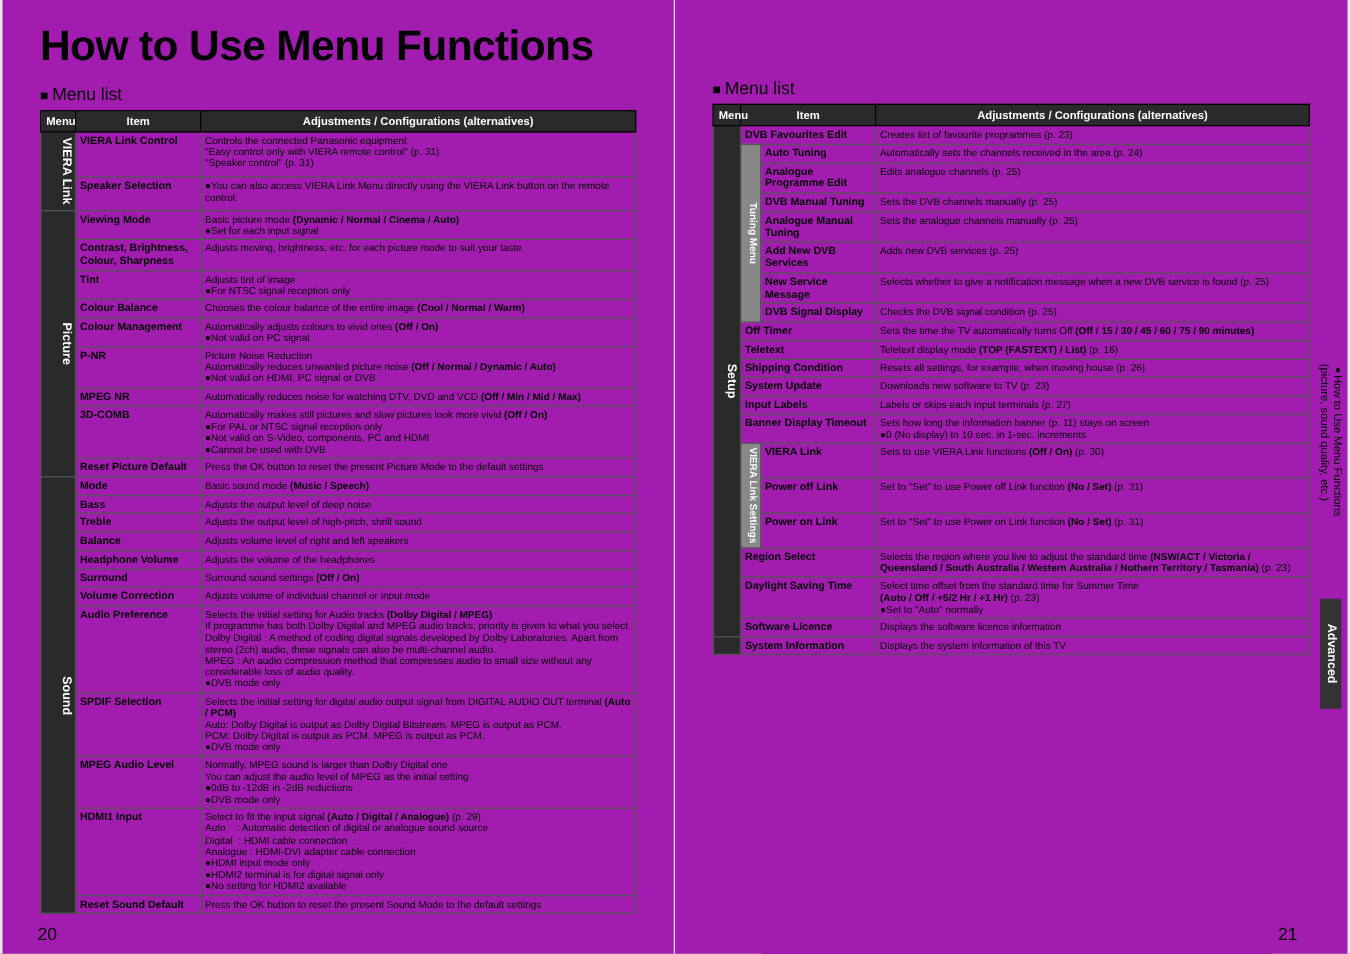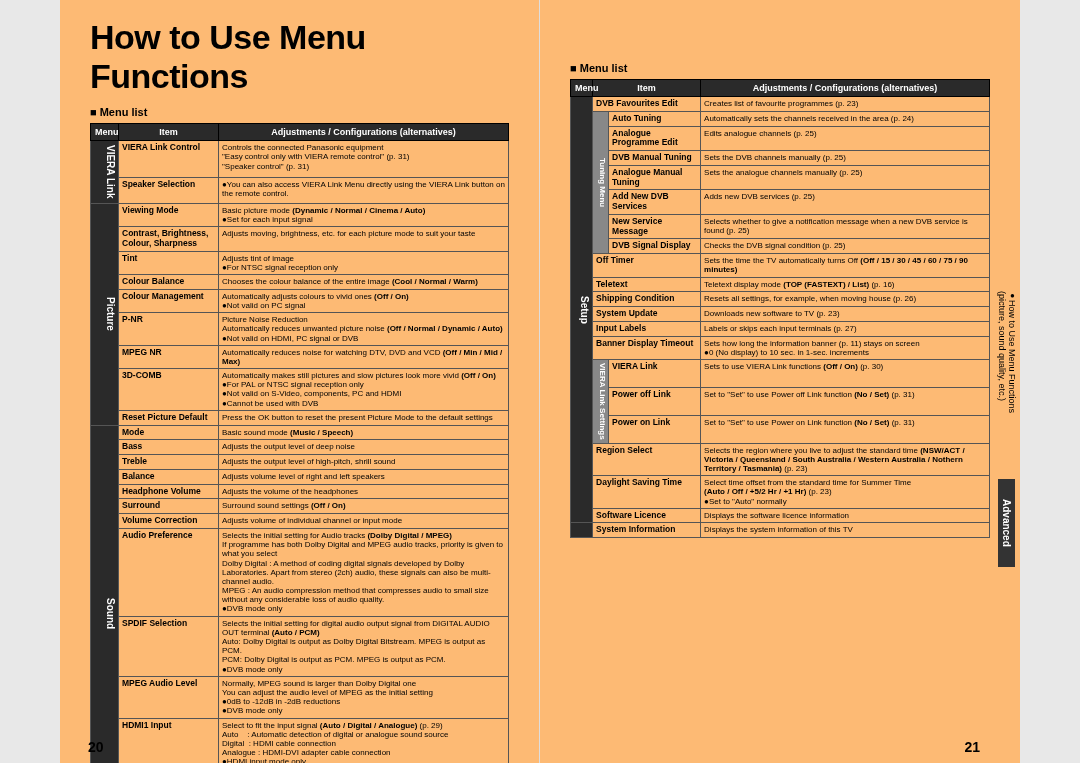--- a/index.html
+++ b/index.html
@@ -1,28 +1,28 @@
 <!DOCTYPE html>
 <html><head>
 <meta charset="utf-8">
 <style>
 body{margin:0;background:#e8e8e8;font-family:Arial,Helvetica,sans-serif;font-size:8.5px;color:#000;line-height:1.15}
-.spread{width:960px;height:763px;margin:0 auto;background:#fdba74;position:relative;display:flex}
+.spread{width:1076px;height:763px;margin:0 auto;background:#a21caf;position:relative;display:flex}
 .page{width:540px;height:763px;padding:18px 30px 20px 30px;box-sizing:border-box;position:relative}
 .page-l{border-right:1px solid #ddd}
 h1{font-size:34px;font-weight:bold;margin:0 0 10px 0;color:#000;letter-spacing:-0.5px}
-.menulist-hdr{font-size:11px;font-weight:bold;margin-bottom:4px}
+.menulist-hdr{font-size:14px;font-weight:normal;margin-bottom:4px}
 .menulist-hdr::before{content:"■ ";font-size:11px}
 table{border-collapse:collapse;width:100%;table-layout:fixed}
 th{background:#2a2a2a;color:#fff;font-size:9px;font-weight:bold;padding:3px 4px;text-align:center;border:1px solid #000}
 td{border:1px solid #555;padding:2px 3px;vertical-align:top;font-size:8px;line-height:1.15}
 td.item{font-weight:bold;font-size:8.5px}
 td.vhdr{background:#2a2a2a;color:#fff;font-weight:bold;text-align:center;writing-mode:vertical-rl;text-orientation:mixed;font-size:10px;padding:4px 2px}
 td.vhdr-sub{background:#888;color:#fff;font-weight:bold;text-align:center;writing-mode:vertical-rl;text-orientation:mixed;font-size:8px;padding:3px 1px}
-.pnum{position:absolute;bottom:8px;font-size:14px;font-weight:bold}
+.pnum{position:absolute;bottom:8px;font-size:14px;font-weight:normal}
 .pn-l{left:28px}
 .pn-r{right:40px}
 .sidetab{position:absolute;right:0;top:285px;display:flex;flex-direction:column;align-items:center}
 .tab1{writing-mode:vertical-rl;font-size:9px;padding:6px 3px}
 .tab2{writing-mode:vertical-rl;background:#333;color:#fff;font-size:10px;font-weight:bold;padding:20px 3px;margin-top:60px}
 .dot{font-size:8px}
 .notes{font-size:8px;margin-top:4px}
 </style>
 </head>
 <body>

